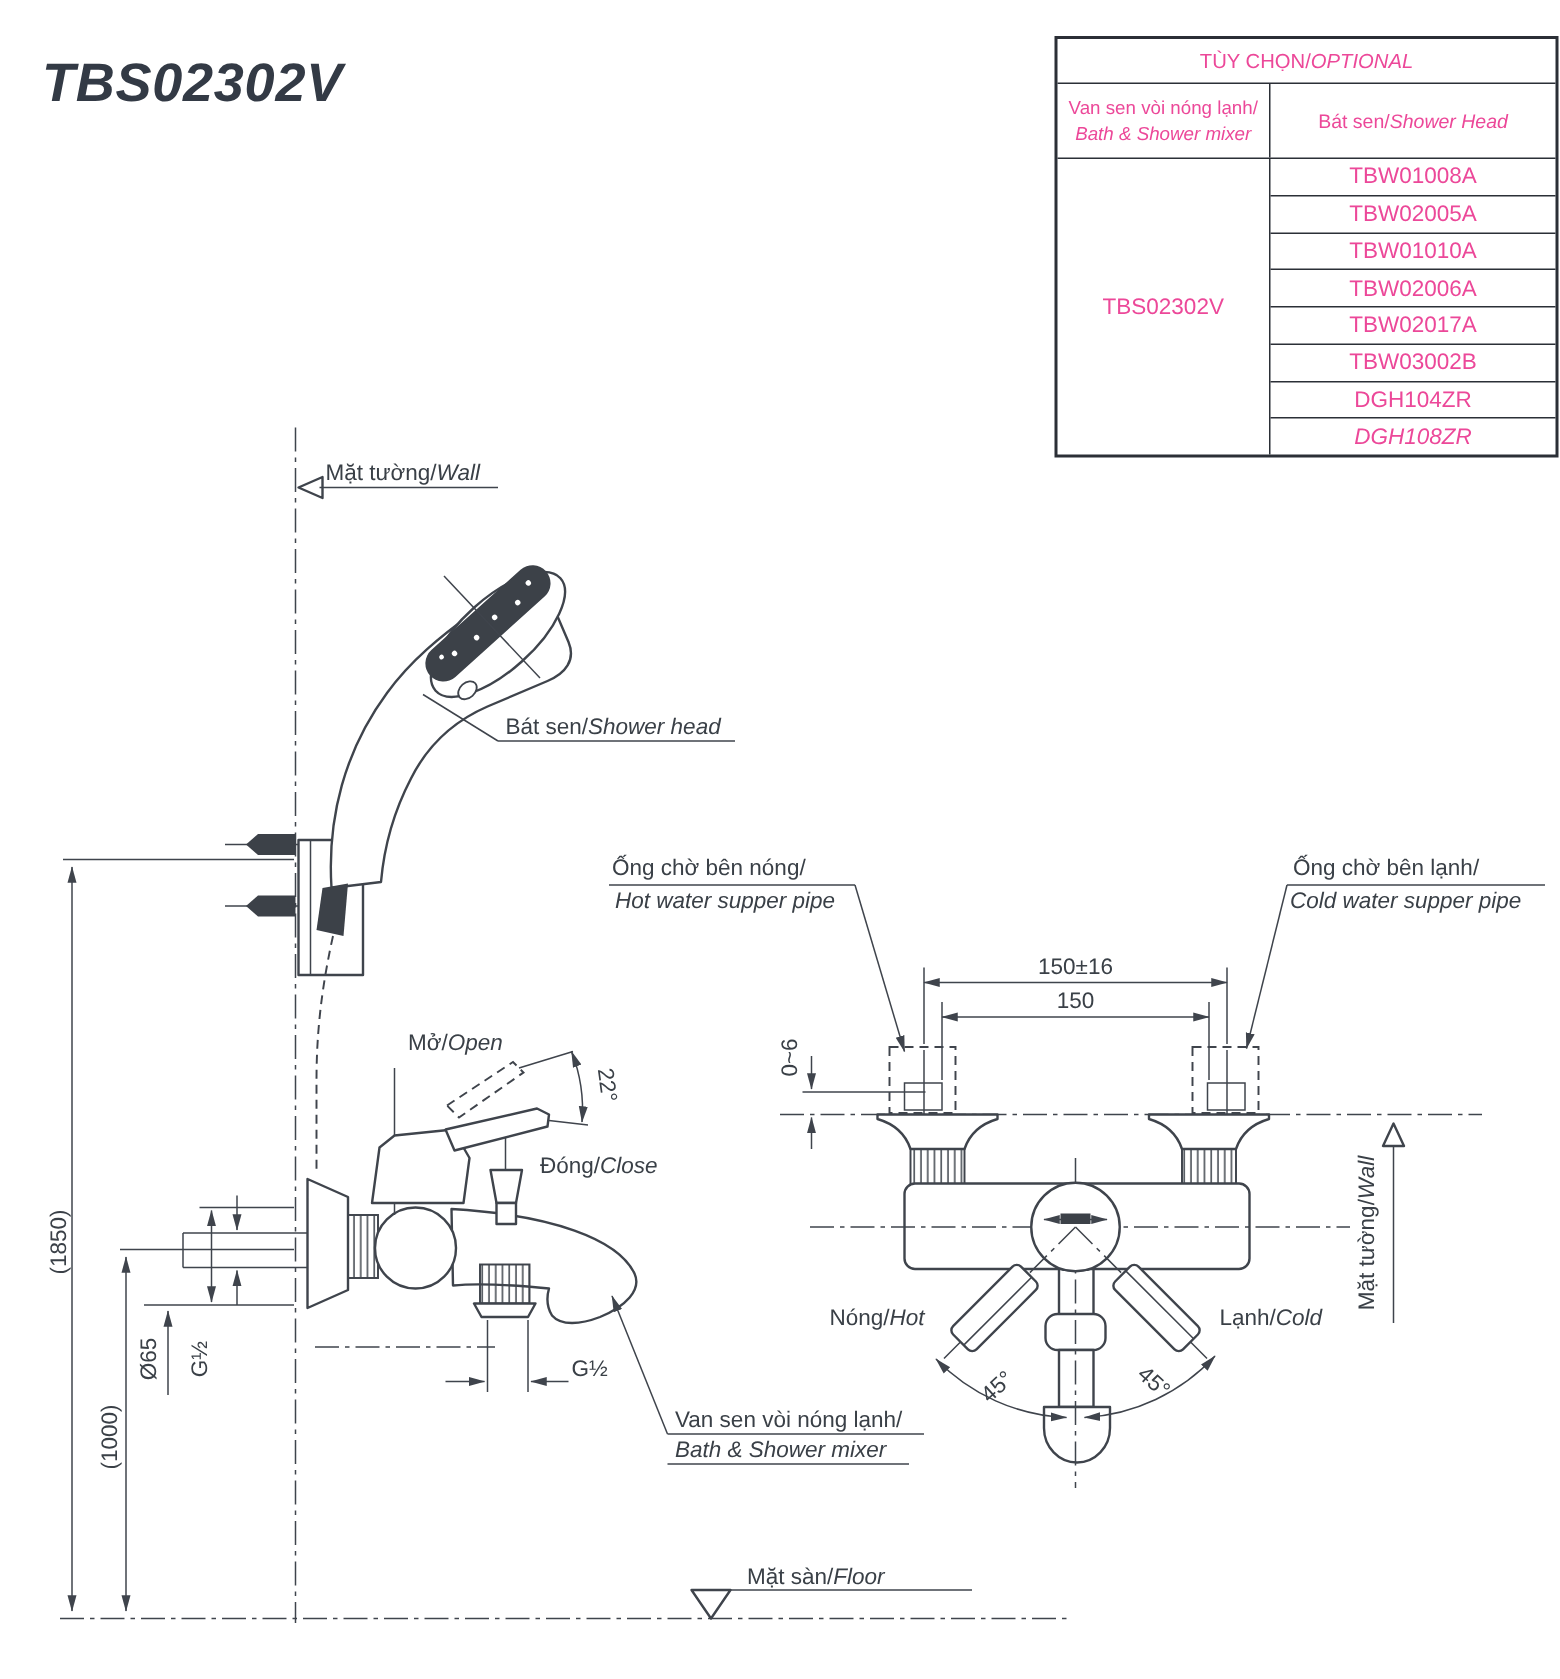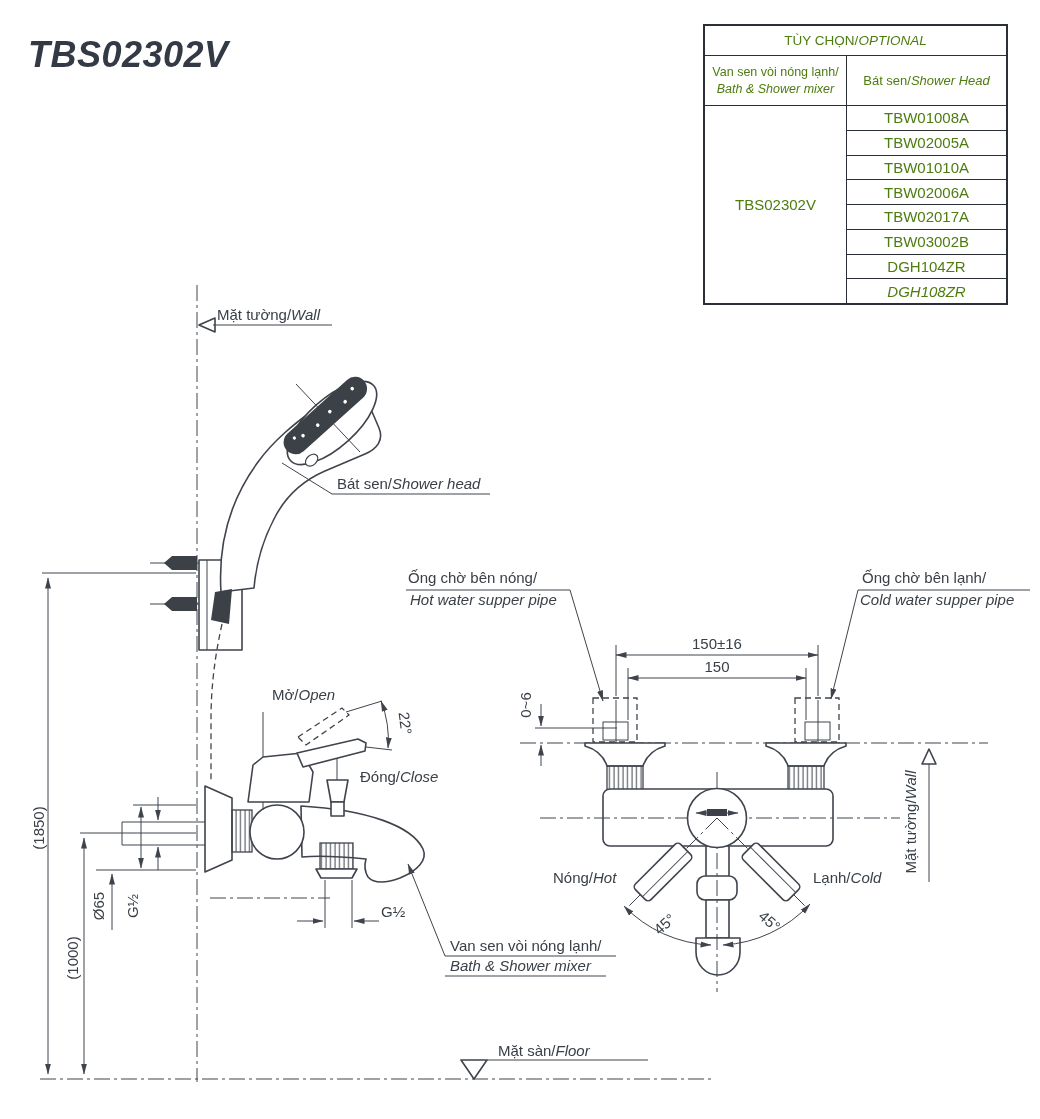--- a/index.html
+++ b/index.html
@@ -1,22 +1,22 @@
 <!DOCTYPE html>
 <html><head>
 <meta charset="utf-8">
 <style>
   html,body{margin:0;padding:0;background:#fff;}
   .canvas{position:relative;width:1040px;height:1119px;background:#ffffff;overflow:hidden;
           font-family:"Liberation Sans","DejaVu Sans",sans-serif;}
   .title{position:absolute;left:28px;top:34px;font-style:italic;font-weight:700;
          font-size:36px;color:#333a45;letter-spacing:.5px;}
   
-  .spec-table{position:absolute;left:703px;top:24px;width:305px;border:2px solid #2b2f36;
-              color:#4d7c0f;background:#fff;box-sizing:border-box;}
+  .spec-table{position:absolute;left:703px;top:24px;width:336px;border:2px solid #2b2f36;
+              color:#ec4899;background:#fff;box-sizing:border-box;}
   .t-header{height:29px;border-bottom:1.5px solid #2b2f36;display:flex;align-items:center;
             justify-content:center;font-size:13.5px;}
   .t-cols{display:flex;height:49px;border-bottom:1.5px solid #2b2f36;}
   .t-col1{width:141px;border-right:1.5px solid #2b2f36;display:flex;flex-direction:column;
           align-items:center;justify-content:center;font-size:12.5px;line-height:1.3;text-align:center;}
   .t-col2{flex:1;display:flex;align-items:center;justify-content:center;font-size:13px;}
   .t-body{display:flex;height:197px;}
   .t-model{width:141px;border-right:1.5px solid #2b2f36;display:flex;align-items:center;
            justify-content:center;font-size:15px;}
   .t-rows{flex:1;display:flex;flex-direction:column;}

